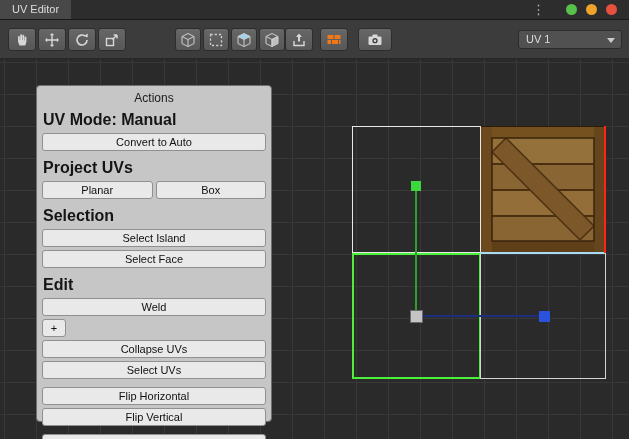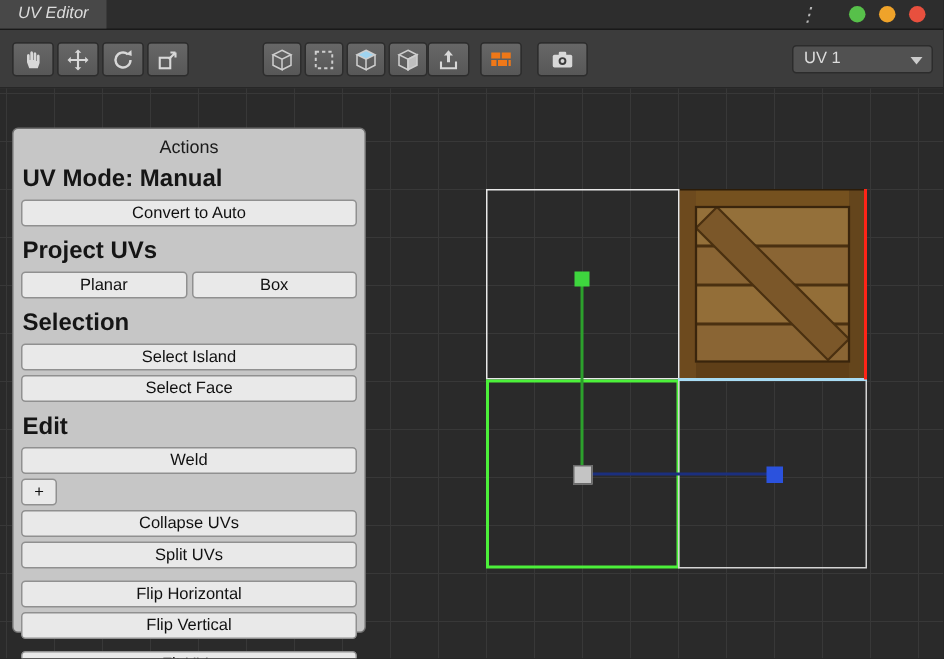--- a/index.html
+++ b/index.html
@@ -1,41 +1,41 @@
 <!DOCTYPE html>
 <html><head>
 <meta charset="utf-8">
 <style>
   html,body{margin:0;padding:0;background:#1e1e1e;}
   *{box-sizing:border-box;font-family:"Liberation Sans",sans-serif;}
   .window{position:relative;width:629px;height:439px;background:#3c3c3c;overflow:hidden;}
 
   
-  .tabbar{position:absolute;top:0;left:0;width:100%;height:20px;background:#2d2d2d;border-bottom:1px solid #191919;font-style:italic;}
+  .tabbar{position:absolute;top:0;left:0;width:100%;height:20px;background:#2d2d2d;border-bottom:1px solid #191919;}
   .tab{position:absolute;left:0;top:0;height:19px;line-height:19px;padding:0 12px;background:#484848;color:#dcdcdc;font-size:11px;}
   .kebab{position:absolute;right:84px;top:2px;color:#b8b8b8;font-size:13px;line-height:15px;cursor:default;}
   .dot{position:absolute;top:4px;width:11px;height:11px;border-radius:50%;}
   .dot.g{right:52px;background:#57c04a;}
   .dot.y{right:32px;background:#efa32a;}
   .dot.r{right:12px;background:#e8503e;}
 
   
   .toolbar{position:absolute;top:20px;left:0;width:100%;height:39px;background:#3c3c3c;border-bottom:1px solid #272727;}
   .tbgroup{position:absolute;top:8px;display:flex;gap:2px;}
   .tbtn{width:28px;height:23px;background:linear-gradient(#676767,#575757);border:1px solid #2d2d2d;border-radius:3px;display:flex;align-items:center;justify-content:center;padding:0;}
   .tbtn.narrow{width:26px;}
   .tbtn.wide{width:34px;}
-  .dropdown{position:absolute;right:7px;top:10px;width:94px;height:19px;background:#515151;border:1px solid #2c2c2c;border-radius:3px;color:#dddddd;font-size:11px;line-height:17px;padding:0 18px 0 7px;}
+  .dropdown{position:absolute;right:7px;top:10px;width:104px;height:19px;background:#515151;border:1px solid #2c2c2c;border-radius:3px;color:#dddddd;font-size:11px;line-height:17px;padding:0 18px 0 7px;}
   .caret{position:absolute;right:6px;top:7px;width:0;height:0;border-left:4px solid transparent;border-right:4px solid transparent;border-top:5px solid #cccccc;}
 
   
   .canvas{position:absolute;top:59px;left:0;right:0;bottom:0;background-color:#2a2a2a;
     background-image:linear-gradient(to right,#383838 1px,transparent 1px),linear-gradient(to bottom,#383838 1px,transparent 1px);
     background-size:32px 32px;background-position:4px 3px;}
-  .abs{position:absolute;}
+  .abs{position:absolute;margin-left:28px;}
   .q-tl{left:324px;top:67px;width:129px;height:127px;border:1px solid #e8e8e8;}
   .crate{left:452px;top:67px;width:126px;height:127px;}
   .crate svg{display:block;width:126px;height:127px;}
   .redline{left:576px;top:67px;width:2px;height:127px;background:#ff2417;}
   .q-bl{left:324px;top:194px;width:129px;height:126px;border:2px solid #4cf03a;}
   .q-br{left:452px;top:194px;width:126px;height:126px;border:1px solid #d4d4d4;}
   .blueline-light{left:452px;top:193px;width:126px;height:2px;background:#a8dcf4;}
   .axis-green{left:387px;top:127px;width:2px;height:130px;background:#2ca02c;}
   .axis-blue{left:388px;top:256px;width:128px;height:2px;background:#1b2f7e;}
   .h-green{left:383px;top:122px;width:10px;height:10px;background:#3ed63e;}
@@ -220,21 +220,21 @@
       <div class="sec-label">Selection</div>
       <button class="pbtn">Select Island</button>
       <button class="pbtn mb8">Select Face</button>
 
       <div class="sec-label">Edit</div>
       <div class="weldrow">
         <button class="pbtn main">Weld</button>
         <button class="pbtn plus">+</button>
       </div>
       <button class="pbtn">Collapse UVs</button>
-      <button class="pbtn">Split UVs</button>
+      <button class="pbtn">Select UVs</button>
       <div class="gap8"></div>
       <button class="pbtn">Flip Horizontal</button>
       <button class="pbtn">Flip Vertical</button>
       <div class="gap8"></div>
       <button class="pbtn">Fit UVs</button>
     </div>
 
   </div>
 </div>
 

